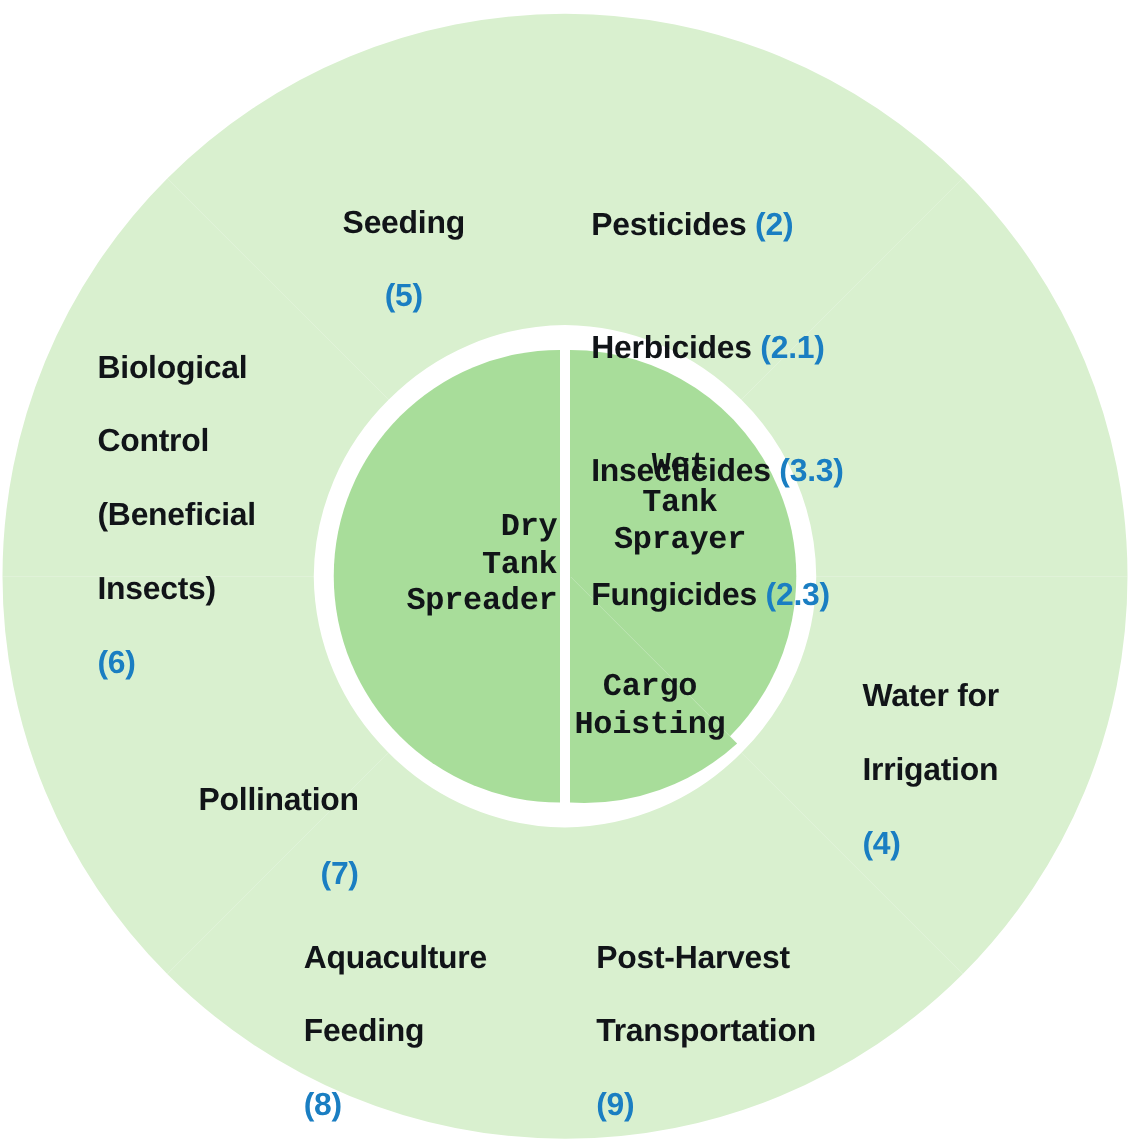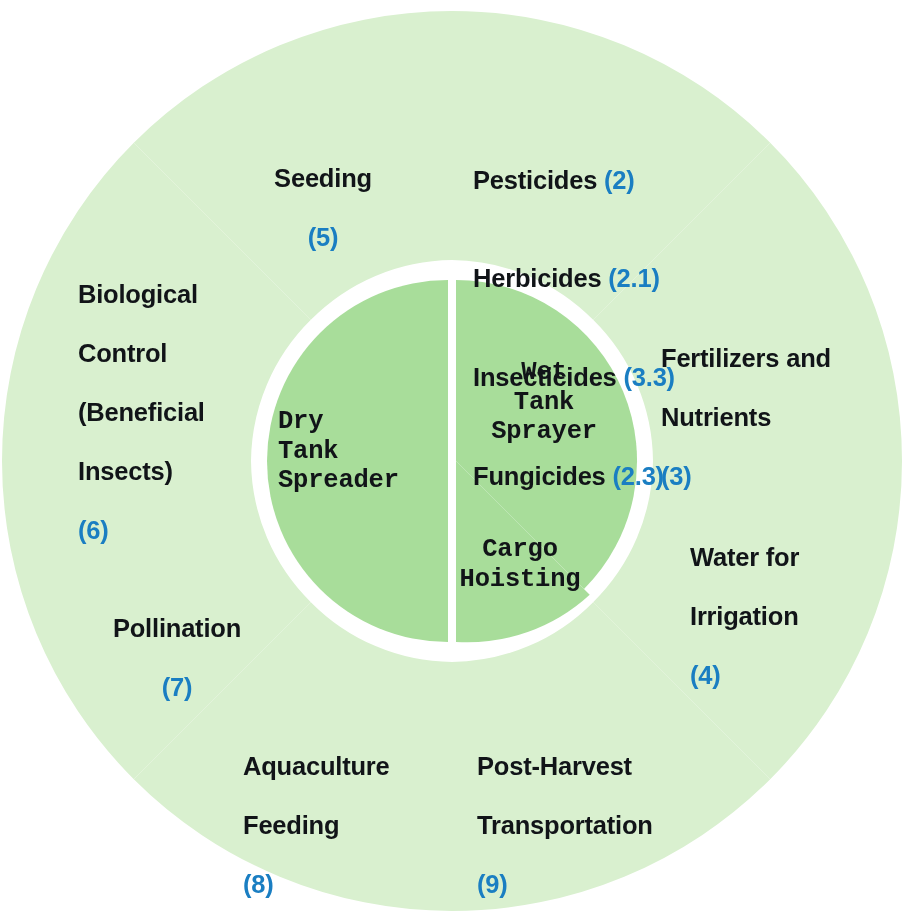--- a/index.html
+++ b/index.html
@@ -51,24 +51,24 @@
     font-family: Liberation Mono, monospace;
   }
   .multi-line-block {
     display: block;
   }
   .lbl-pesticides  { left: 473px; top:  98px; width: 250px; text-align: left;   line-height: 1.29; }
   .lbl-fertilizers { left: 661px; top: 314px; width: 230px; text-align: left;   }
   .lbl-water       { left: 676px; top: 513px; width: 200px; text-align: left; margin-left: 14px;   }
   .lbl-seeding     { left: 213px; top: 134px; width: 220px; text-align: center; }
   .lbl-biological  { left:  78px; top: 250px; width: 230px; text-align: left;   }
-  .lbl-pollination { left:  67px; top: 584px; width: 220px; text-align: center;   }
+  .lbl-pollination { left:  67px; top: 596px; width: 220px; text-align: right;   }
   .lbl-aqua        { left: 243px; top: 722px; width: 220px; text-align: left;   }
   .lbl-postharvest { left: 477px; top: 722px; width: 240px; text-align: left;   }
-  .lbl-dry         { left: 278px; top: 407px; width: 180px; text-align: left; }
+  .lbl-dry         { left: 266px; top: 407px; width: 180px; text-align: right; }
   .lbl-wet         { left: 464px; top: 358px; width: 160px; text-align: center; }
   .lbl-cargo       { left: 440px; top: 535px; width: 160px; text-align: center; }
 </style>
 </head>
 <body>
 
 <div id="diagram-root">
 
   <svg class="wheel" viewBox="0 0 911 918">
     <defs>
@@ -142,25 +142,20 @@
       <span>Herbicides </span><span class="num">(2.1)</span>
     </div>
     <div>
       <span>Insecticides </span><span class="num">(3.3)</span>
     </div>
     <div>
       <span>Fungicides </span><span class="num">(2.3)</span>
     </div>
   </div>
 
-  <div class="label outer-label lbl-fertilizers">
-    <div>Fertilizers and</div>
-    <div>Nutrients</div>
-    <div class="num">(3)</div>
-  </div>
 
   <div class="label outer-label lbl-water">
     <div>Water for</div>
     <div>Irrigation</div>
     <div class="num">(4)</div>
   </div>
 
   <div class="label outer-label lbl-postharvest">
     <div>Post-Harvest</div>
     <div>Transportation</div>

